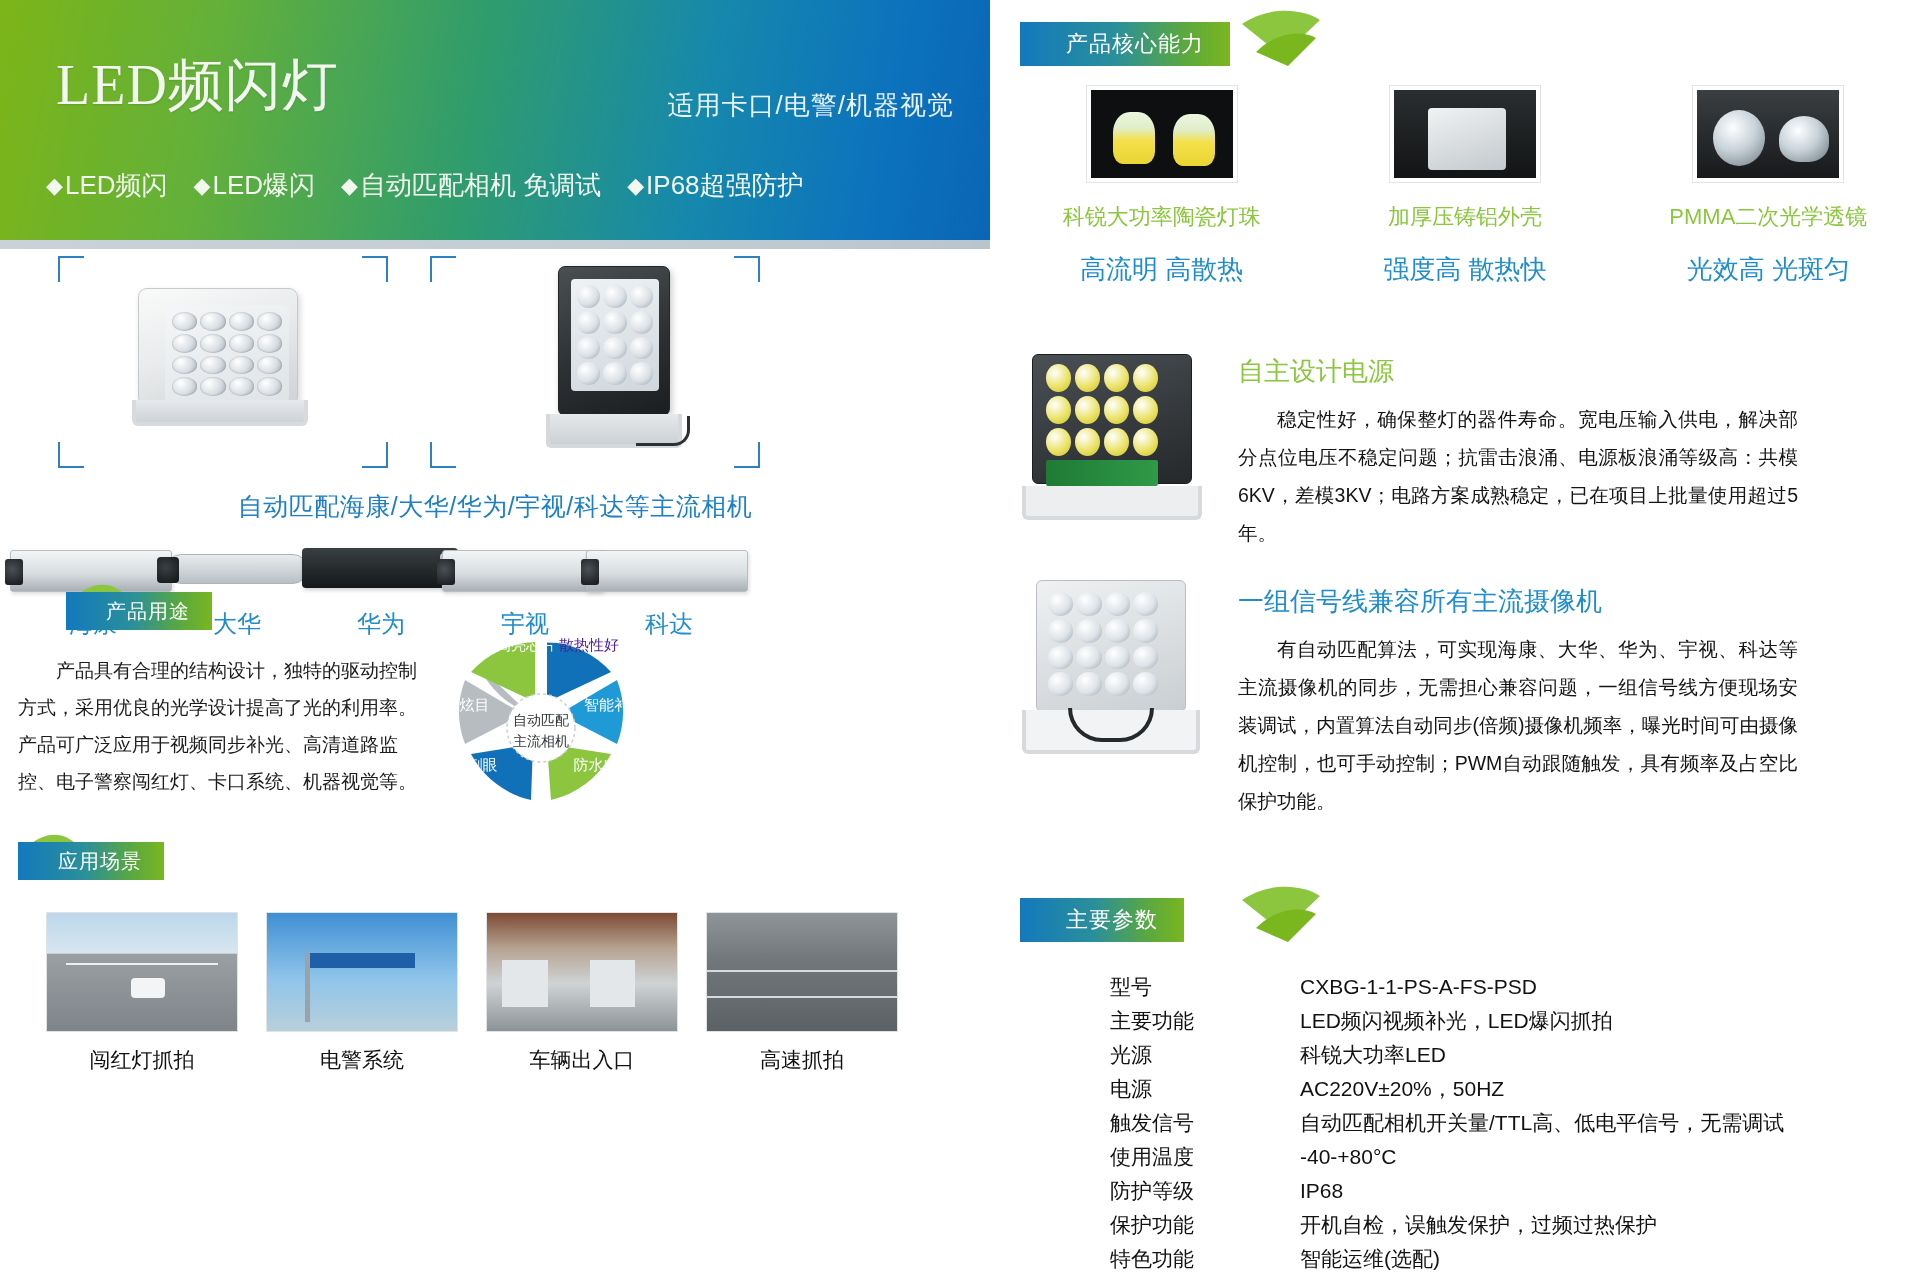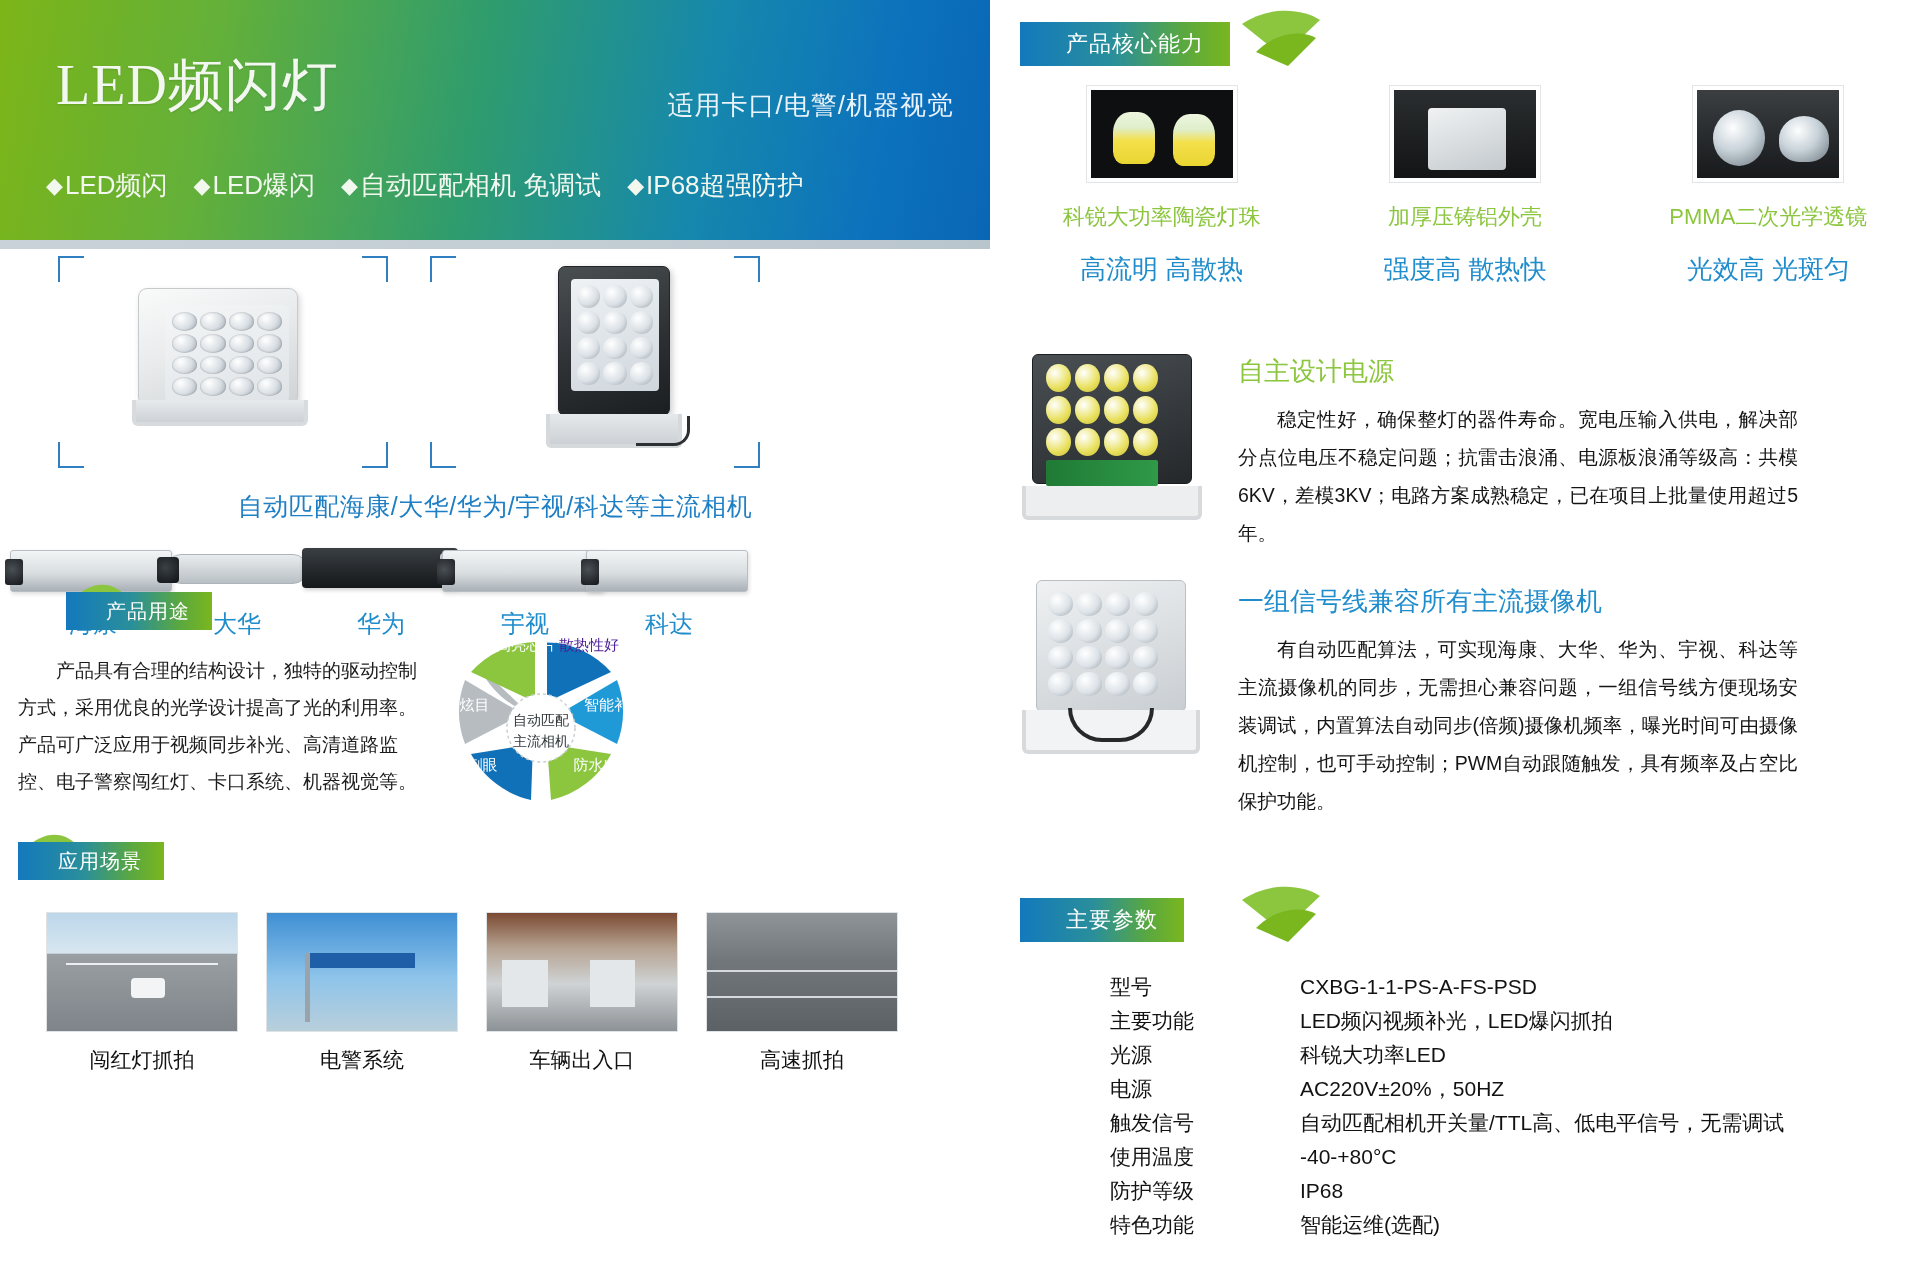--- a/index.html
+++ b/index.html
@@ -569,19 +569,23 @@
           </div>
         <div class="prow">
             <div class="pk">使用温度</div>
             <div class="pv">-40-+80°C</div>
           </div>
         <div class="prow">
             <div class="pk">防护等级</div>
             <div class="pv"> IP68</div>
           </div>
         <div class="prow">
+            <div class="pk">保护功能</div>
+            <div class="pv">开机自检，误触发保护，过频过热保护</div>
+          </div>
+        <div class="prow">
             <div class="pk">特色功能</div>
             <div class="pv">智能运维(选配)</div>
           </div>
       </div>
     </div>
   </div>
 </div>
 
 </body></html>

